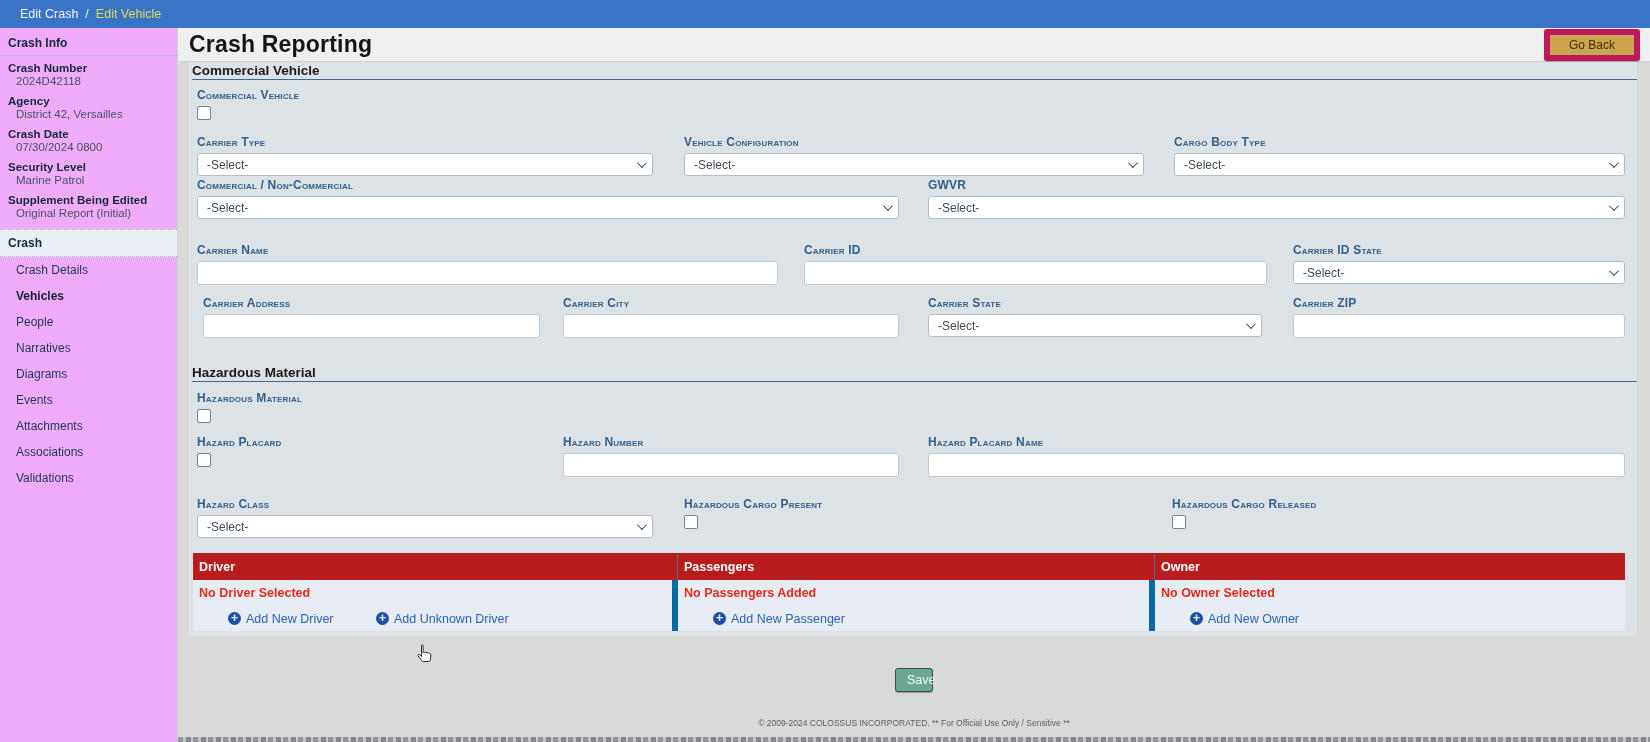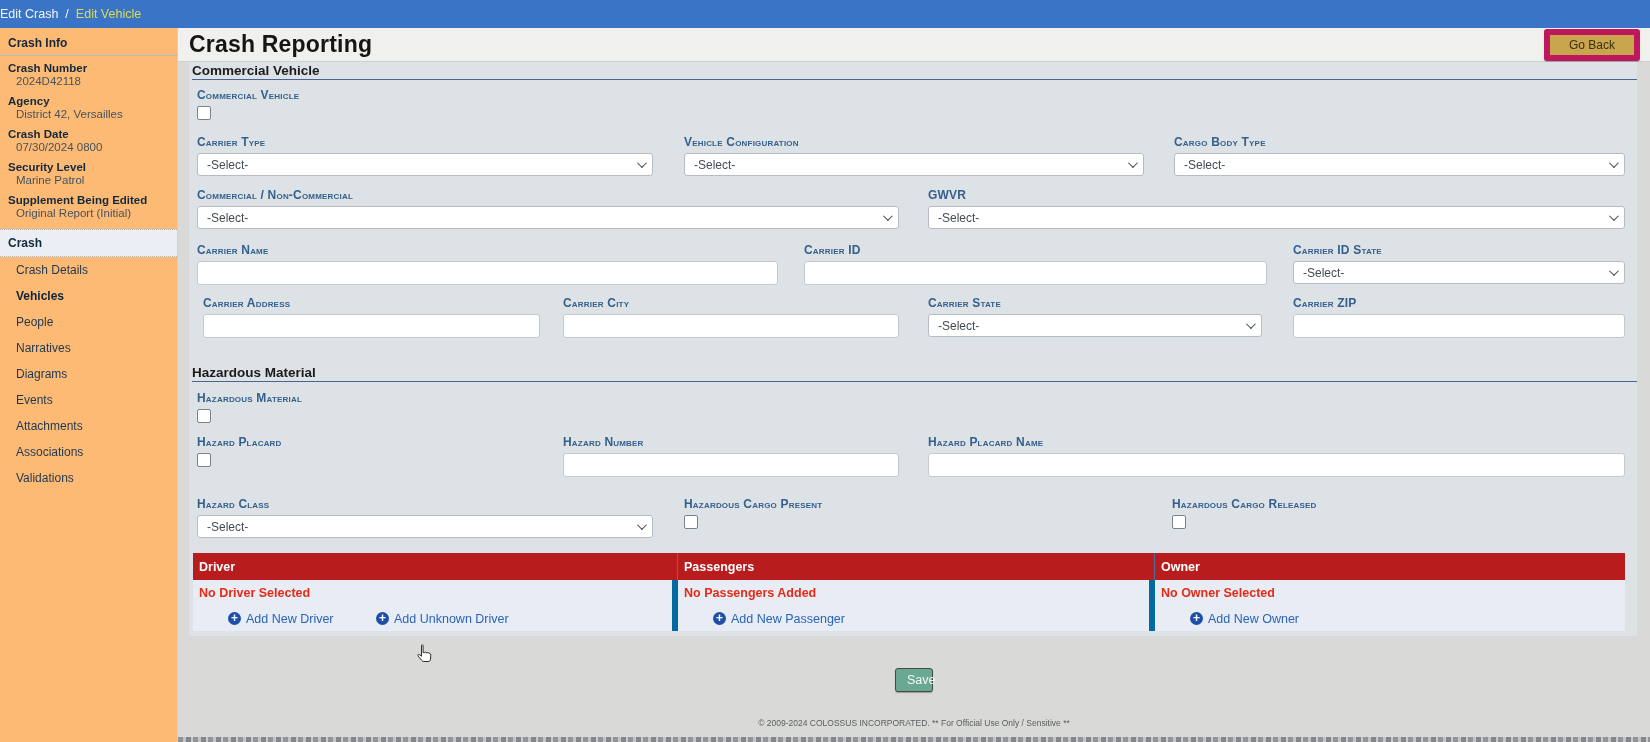--- a/index.html
+++ b/index.html
@@ -1,29 +1,29 @@
 <!DOCTYPE html>
 <html><head>
 <meta charset="utf-8">
 <style>
   * { margin:0; padding:0; box-sizing:border-box; }
   html,body { width:1650px; height:742px; overflow:hidden;
     font-family:"Liberation Sans", sans-serif; background:#d9dad8; }
 
   
   .topbar { height:28px; background:#3a74c6; display:flex; align-items:center;
-    padding-left:0; font-size:12.5px; }
+    padding-left:20px; font-size:12.5px; }
   .crumb { color:#f2f4f6; margin-right:7px; cursor:pointer; }
   .crumb-sep { color:#f2f4f6; margin-right:7px; }
   .crumb-active { color:#dedc52; }
 
   .shell { display:flex; height:714px; }
 
   
-  .sidebar { width:178px; background:#fdba74; border-right:1px solid #c9d2da;
+  .sidebar { width:178px; background:#f0abfc; border-right:1px solid #c9d2da;
     flex:0 0 178px; font-size:11.5px; color:#1f3750; }
   .sb-title { font-weight:bold; font-size:12px; color:#14283c;
     padding:8px 8px 5px 8px; border-bottom:1px dotted #a8b4c0; }
   .sb-label { font-weight:bold; color:#14283c; padding:6px 8px 1px 8px; }
   .sb-value { color:#46525e; padding:0 8px 2px 16px; }
   .sb-section { font-weight:bold; font-size:12px; color:#14283c; margin-top:8px;
     padding:6px 8px; background:#e9eff5; border-top:1px dotted #a8b4c0;
     border-bottom:1px dotted #a8b4c0; }
   .sb-nav { padding:6px 8px 6px 16px; font-size:12px; cursor:pointer; }
   .sb-nav.active { font-weight:bold; color:#0f2237; }
@@ -153,21 +153,21 @@
         </div>
         <div class="fg" style="left:977px;width:451px;">
           <div class="flabel">Cargo Body Type</div>
           <div class="sel">
             <span>-Select-</span>
             <span class="chev"></span>
           </div>
         </div>
       </div>
 
-      <div class="row" style="top:126px;text-decoration:underline;">
+      <div class="row" style="top:116px;text-decoration:underline;">
         <div class="fg" style="left:0;width:702px;">
           <div class="flabel">Commercial / Non-Commercial</div>
           <div class="sel">
             <span>-Select-</span>
             <span class="chev"></span>
           </div>
         </div>
         <div class="fg" style="left:731px;width:697px;">
           <div class="flabel">GWVR</div>
           <div class="sel">

